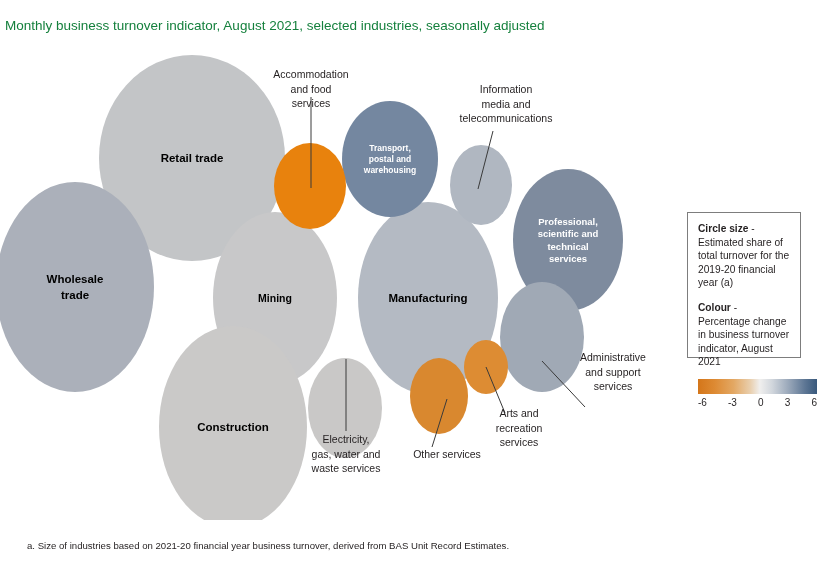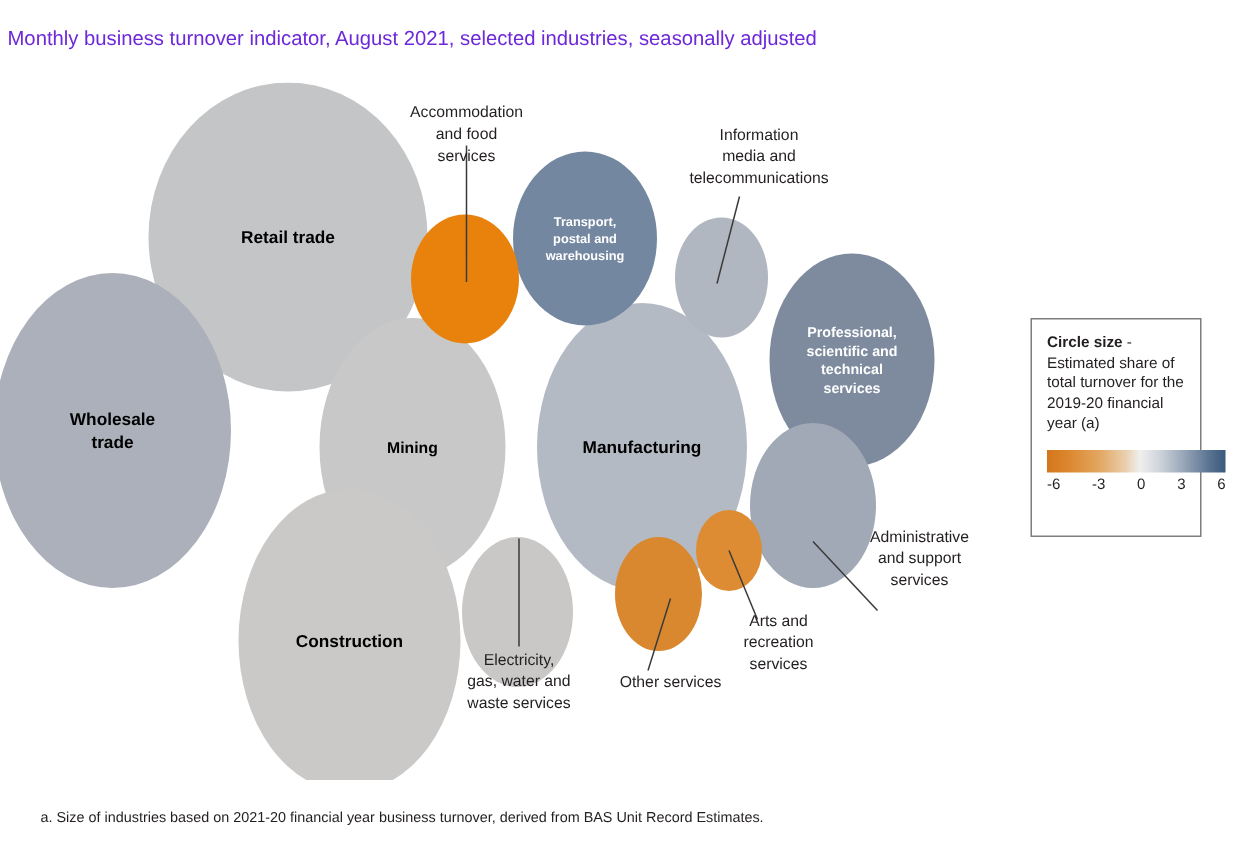--- a/index.html
+++ b/index.html
@@ -13,21 +13,21 @@
     position: relative;
     overflow: hidden;
     font-family: "Liberation Sans", sans-serif;
     color: #1a1a1a;
   }
   #chart-title {
     position: absolute;
     left: 5px;
     top: 18px;
     font-size: 13.5px;
-    color: #6d28d9;
+    color: #15803d;
     white-space: nowrap;
   }
   #bubble-canvas {
     position: absolute;
     left: 0;
     top: 55px;
     width: 680px;
     height: 465px;
   }
   #bubble-canvas svg {
@@ -151,20 +151,23 @@
         <text x="447" y="403" text-anchor="middle" class="callout-label"><tspan x="447">Other services</tspan></text>
         <text x="519" y="362" text-anchor="middle" class="callout-label"><tspan x="519">Arts and</tspan><tspan x="519" dy="14.5">recreation</tspan><tspan x="519" dy="14.5">services</tspan></text>
       </g>
   </svg>
 </div>
 
 <div id="legend-box">
   <p class="legend-para">
     <b>Circle size</b><span> - Estimated share of total turnover for the 2019-20 financial year (a)</span>
   </p>
+  <p class="legend-para second">
+    <b>Colour</b><span> - Percentage change in business turnover indicator, August 2021</span>
+  </p>
   <div id="legend-gradient"></div>
   <div id="legend-ticks">
       <span>-6</span>
       <span>-3</span>
       <span>0</span>
       <span>3</span>
       <span>6</span>
     </div>
 </div>
 

